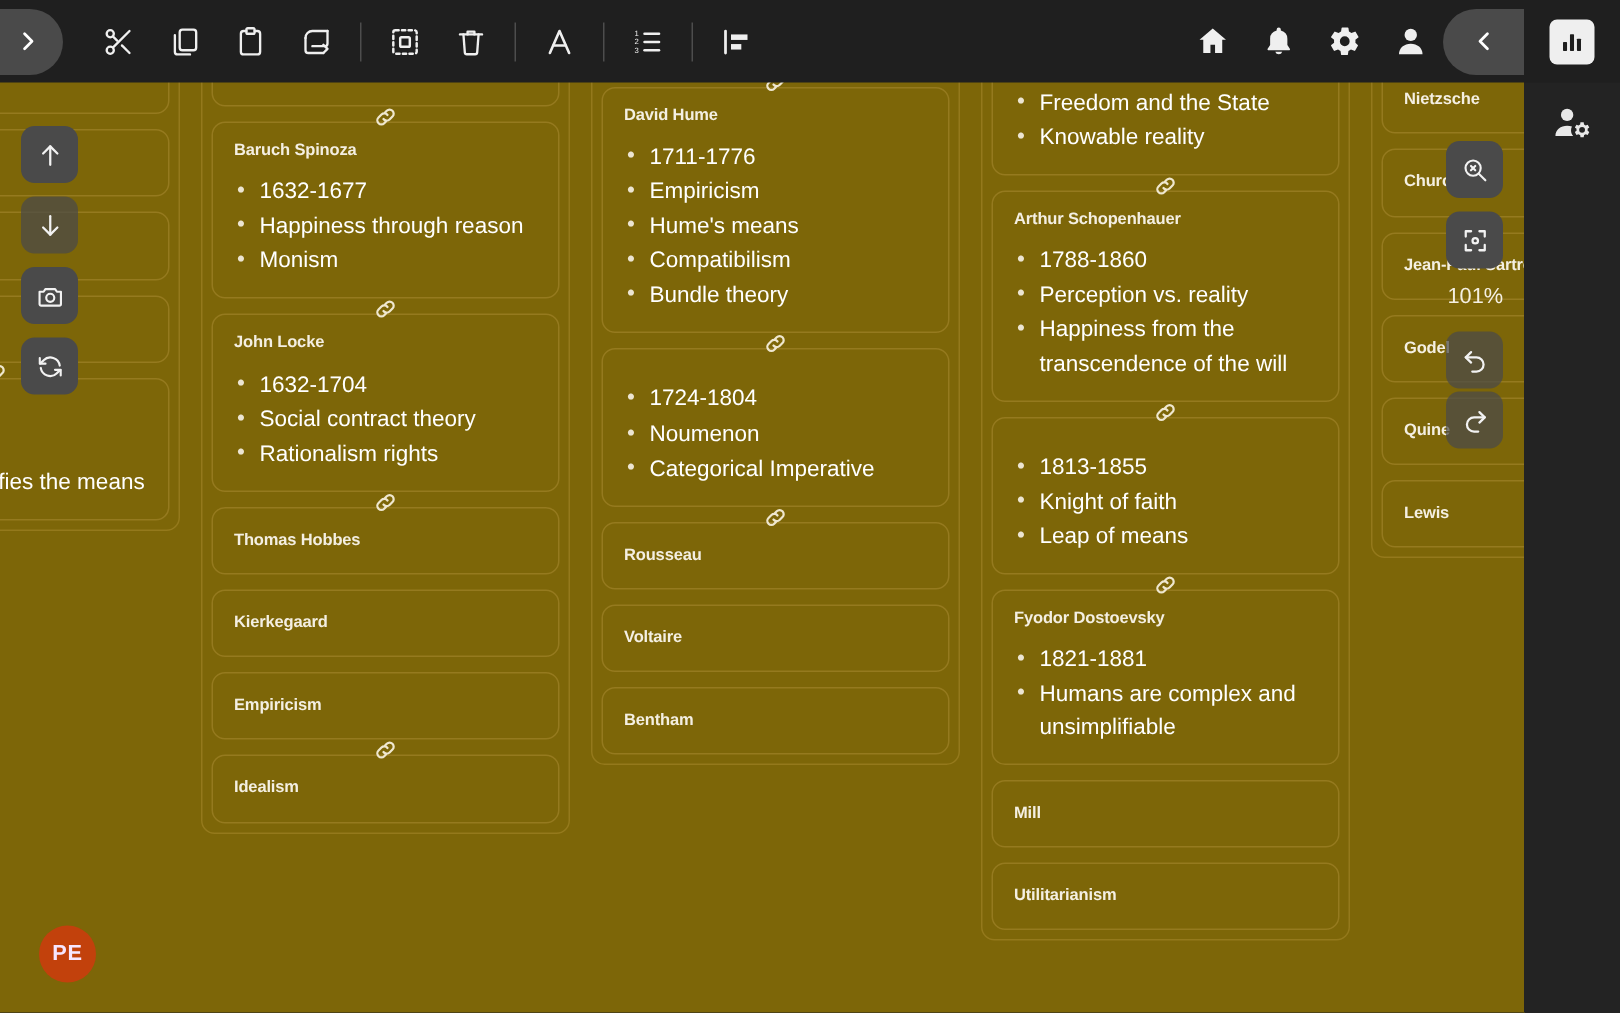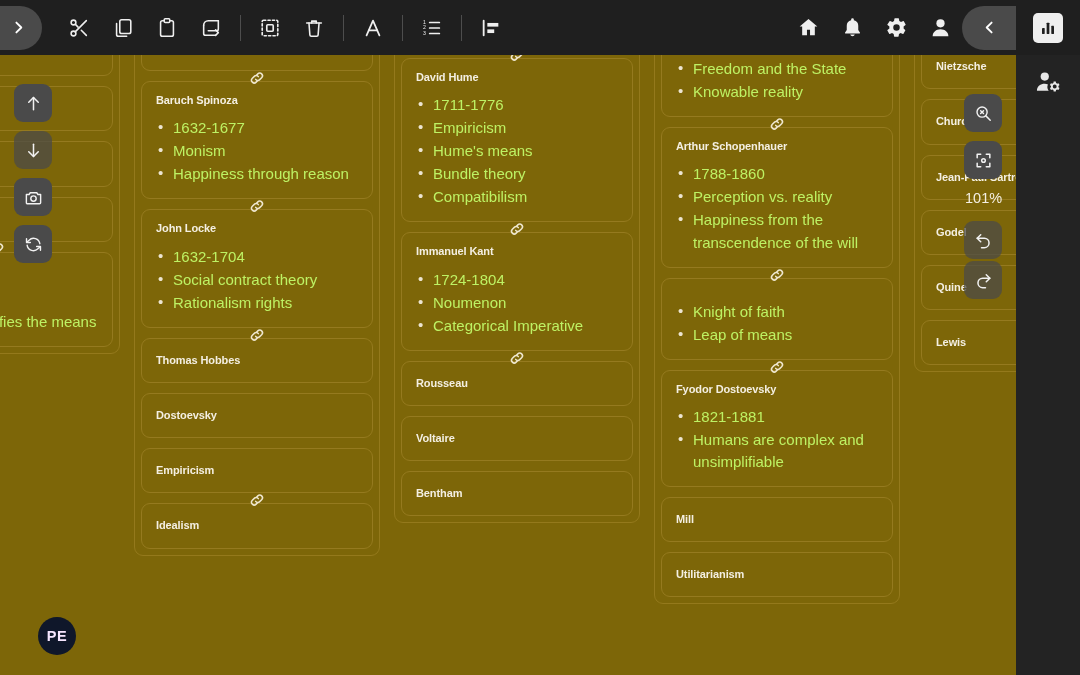--- a/index.html
+++ b/index.html
@@ -63,21 +63,21 @@
     font-weight: bold;
     line-height: 1.2;
     letter-spacing: -0.1px;
   }
 
   .card-list {
     list-style: none;
     margin-top: 10px;
   }
   .card-list li {
-    color: #bef264;
+    color: #ffffff;
     font-size: 15px;
     line-height: 1.47;
     padding-left: 17px;
     position: relative;
     margin-bottom: 1px;
   }
   .card-list li::before {
     content: "\2022";
     position: absolute;
     left: 2px;
@@ -210,24 +210,24 @@
 
   .hist-stack {
     display: flex; flex-direction: column; gap: 2px;
     margin-top: 6px;
   }
   .hist-stack .fbtn { border-radius: 9px; }
 
   
   .avatar {
     position: absolute;
-    left: 38px; bottom: 20px;
+    left: 26px; bottom: 20px;
     width: 38px; height: 38px;
     border-radius: 50%;
-    background: #0f172a;
+    background: #c2410c;
     color: #f6e6ff;
     display: flex; align-items: center; justify-content: center;
     font-size: 14.5px;
     font-weight: 600;
     letter-spacing: 0.5px;
     z-index: 30;
   }
 </style>
 </head>
 <body>
@@ -274,22 +274,22 @@
           <div class="card">
             <span class="chain">
               <svg viewBox="0 0 24 24" fill="none" stroke="currentColor" stroke-width="2" stroke-linecap="round" stroke-linejoin="round">
                 <path d="M10.2 13.8a3.6 3.6 0 0 0 5.4.4l2.6-2.6a3.6 3.6 0 0 0-5.1-5.1l-1.5 1.5"></path>
                 <path d="M13.8 10.2a3.6 3.6 0 0 0-5.4-.4l-2.6 2.6a3.6 3.6 0 0 0 5.1 5.1l1.5-1.5"></path>
               </svg>
             </span>
             <div class="card-title">Baruch Spinoza</div>
             <ul class="card-list">
               <li>1632-1677</li>
+              <li>Happiness through reason</li>
               <li>Monism</li>
-              <li>Happiness through reason</li>
             </ul>
           </div>
           <div class="card">
             <span class="chain">
               <svg viewBox="0 0 24 24" fill="none" stroke="currentColor" stroke-width="2" stroke-linecap="round" stroke-linejoin="round">
                 <path d="M10.2 13.8a3.6 3.6 0 0 0 5.4.4l2.6-2.6a3.6 3.6 0 0 0-5.1-5.1l-1.5 1.5"></path>
                 <path d="M13.8 10.2a3.6 3.6 0 0 0-5.4-.4l-2.6 2.6a3.6 3.6 0 0 0 5.1 5.1l1.5-1.5"></path>
               </svg>
             </span>
             <div class="card-title">John Locke</div>
@@ -302,21 +302,21 @@
           <div class="card titleonly">
             <span class="chain">
               <svg viewBox="0 0 24 24" fill="none" stroke="currentColor" stroke-width="2" stroke-linecap="round" stroke-linejoin="round">
                 <path d="M10.2 13.8a3.6 3.6 0 0 0 5.4.4l2.6-2.6a3.6 3.6 0 0 0-5.1-5.1l-1.5 1.5"></path>
                 <path d="M13.8 10.2a3.6 3.6 0 0 0-5.4-.4l-2.6 2.6a3.6 3.6 0 0 0 5.1 5.1l1.5-1.5"></path>
               </svg>
             </span>
             <div class="card-title">Thomas Hobbes</div>
           </div>
           <div class="card titleonly">
-            <div class="card-title">Dostoevsky</div>
+            <div class="card-title">Kierkegaard</div>
           </div>
           <div class="card titleonly">
             <div class="card-title">Empiricism</div>
           </div>
           <div class="card titleonly">
             <span class="chain">
               <svg viewBox="0 0 24 24" fill="none" stroke="currentColor" stroke-width="2" stroke-linecap="round" stroke-linejoin="round">
                 <path d="M10.2 13.8a3.6 3.6 0 0 0 5.4.4l2.6-2.6a3.6 3.6 0 0 0-5.1-5.1l-1.5 1.5"></path>
                 <path d="M13.8 10.2a3.6 3.6 0 0 0-5.4-.4l-2.6 2.6a3.6 3.6 0 0 0 5.1 5.1l1.5-1.5"></path>
               </svg>
@@ -335,32 +335,31 @@
               <svg viewBox="0 0 24 24" fill="none" stroke="currentColor" stroke-width="2" stroke-linecap="round" stroke-linejoin="round">
                 <path d="M10.2 13.8a3.6 3.6 0 0 0 5.4.4l2.6-2.6a3.6 3.6 0 0 0-5.1-5.1l-1.5 1.5"></path>
                 <path d="M13.8 10.2a3.6 3.6 0 0 0-5.4-.4l-2.6 2.6a3.6 3.6 0 0 0 5.1 5.1l1.5-1.5"></path>
               </svg>
             </span>
             <div class="card-title">David Hume</div>
             <ul class="card-list">
               <li>1711-1776</li>
               <li>Empiricism</li>
               <li>Hume's means</li>
+              <li>Compatibilism</li>
               <li>Bundle theory</li>
-              <li>Compatibilism</li>
-            </ul>
-          </div>
-          <div class="card">
-            <span class="chain">
-              <svg viewBox="0 0 24 24" fill="none" stroke="currentColor" stroke-width="2" stroke-linecap="round" stroke-linejoin="round">
-                <path d="M10.2 13.8a3.6 3.6 0 0 0 5.4.4l2.6-2.6a3.6 3.6 0 0 0-5.1-5.1l-1.5 1.5"></path>
-                <path d="M13.8 10.2a3.6 3.6 0 0 0-5.4-.4l-2.6 2.6a3.6 3.6 0 0 0 5.1 5.1l1.5-1.5"></path>
-              </svg>
-            </span>
-            <div class="card-title">Immanuel Kant</div>
+            </ul>
+          </div>
+          <div class="card">
+            <span class="chain">
+              <svg viewBox="0 0 24 24" fill="none" stroke="currentColor" stroke-width="2" stroke-linecap="round" stroke-linejoin="round">
+                <path d="M10.2 13.8a3.6 3.6 0 0 0 5.4.4l2.6-2.6a3.6 3.6 0 0 0-5.1-5.1l-1.5 1.5"></path>
+                <path d="M13.8 10.2a3.6 3.6 0 0 0-5.4-.4l-2.6 2.6a3.6 3.6 0 0 0 5.1 5.1l1.5-1.5"></path>
+              </svg>
+            </span>
             <ul class="card-list">
               <li>1724-1804</li>
               <li>Noumenon</li>
               <li>Categorical Imperative</li>
             </ul>
           </div>
           <div class="card titleonly">
             <span class="chain">
               <svg viewBox="0 0 24 24" fill="none" stroke="currentColor" stroke-width="2" stroke-linecap="round" stroke-linejoin="round">
                 <path d="M10.2 13.8a3.6 3.6 0 0 0 5.4.4l2.6-2.6a3.6 3.6 0 0 0-5.1-5.1l-1.5 1.5"></path>
@@ -400,20 +399,21 @@
             </ul>
           </div>
           <div class="card">
             <span class="chain">
               <svg viewBox="0 0 24 24" fill="none" stroke="currentColor" stroke-width="2" stroke-linecap="round" stroke-linejoin="round">
                 <path d="M10.2 13.8a3.6 3.6 0 0 0 5.4.4l2.6-2.6a3.6 3.6 0 0 0-5.1-5.1l-1.5 1.5"></path>
                 <path d="M13.8 10.2a3.6 3.6 0 0 0-5.4-.4l-2.6 2.6a3.6 3.6 0 0 0 5.1 5.1l1.5-1.5"></path>
               </svg>
             </span>
             <ul class="card-list">
+              <li>1813-1855</li>
               <li>Knight of faith</li>
               <li>Leap of means</li>
             </ul>
           </div>
           <div class="card">
             <span class="chain">
               <svg viewBox="0 0 24 24" fill="none" stroke="currentColor" stroke-width="2" stroke-linecap="round" stroke-linejoin="round">
                 <path d="M10.2 13.8a3.6 3.6 0 0 0 5.4.4l2.6-2.6a3.6 3.6 0 0 0-5.1-5.1l-1.5 1.5"></path>
                 <path d="M13.8 10.2a3.6 3.6 0 0 0-5.4-.4l-2.6 2.6a3.6 3.6 0 0 0 5.1 5.1l1.5-1.5"></path>
               </svg>

